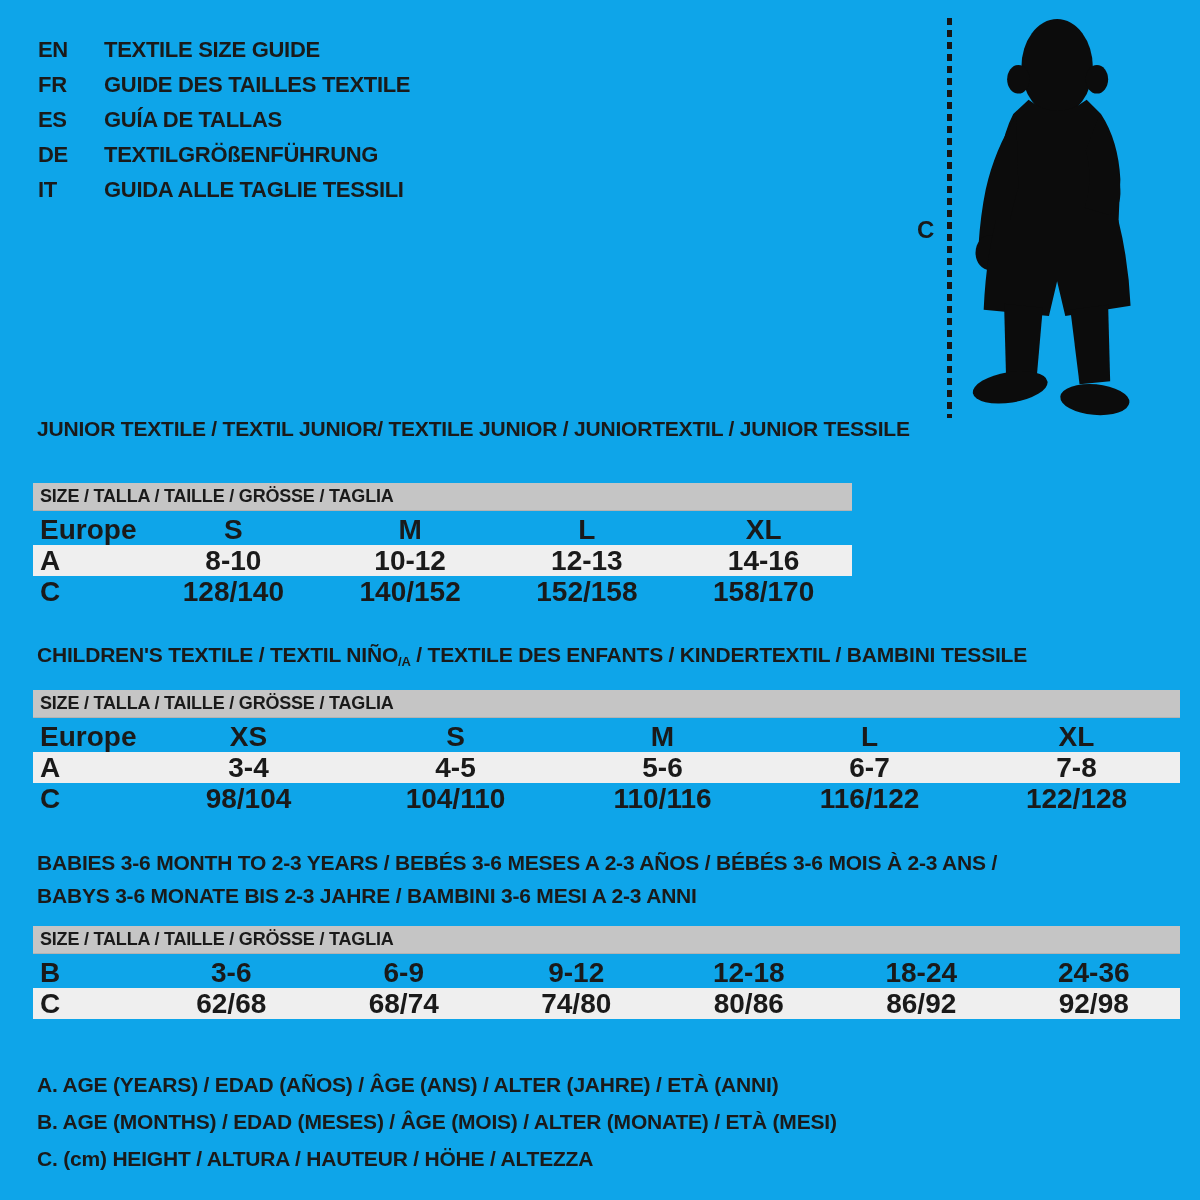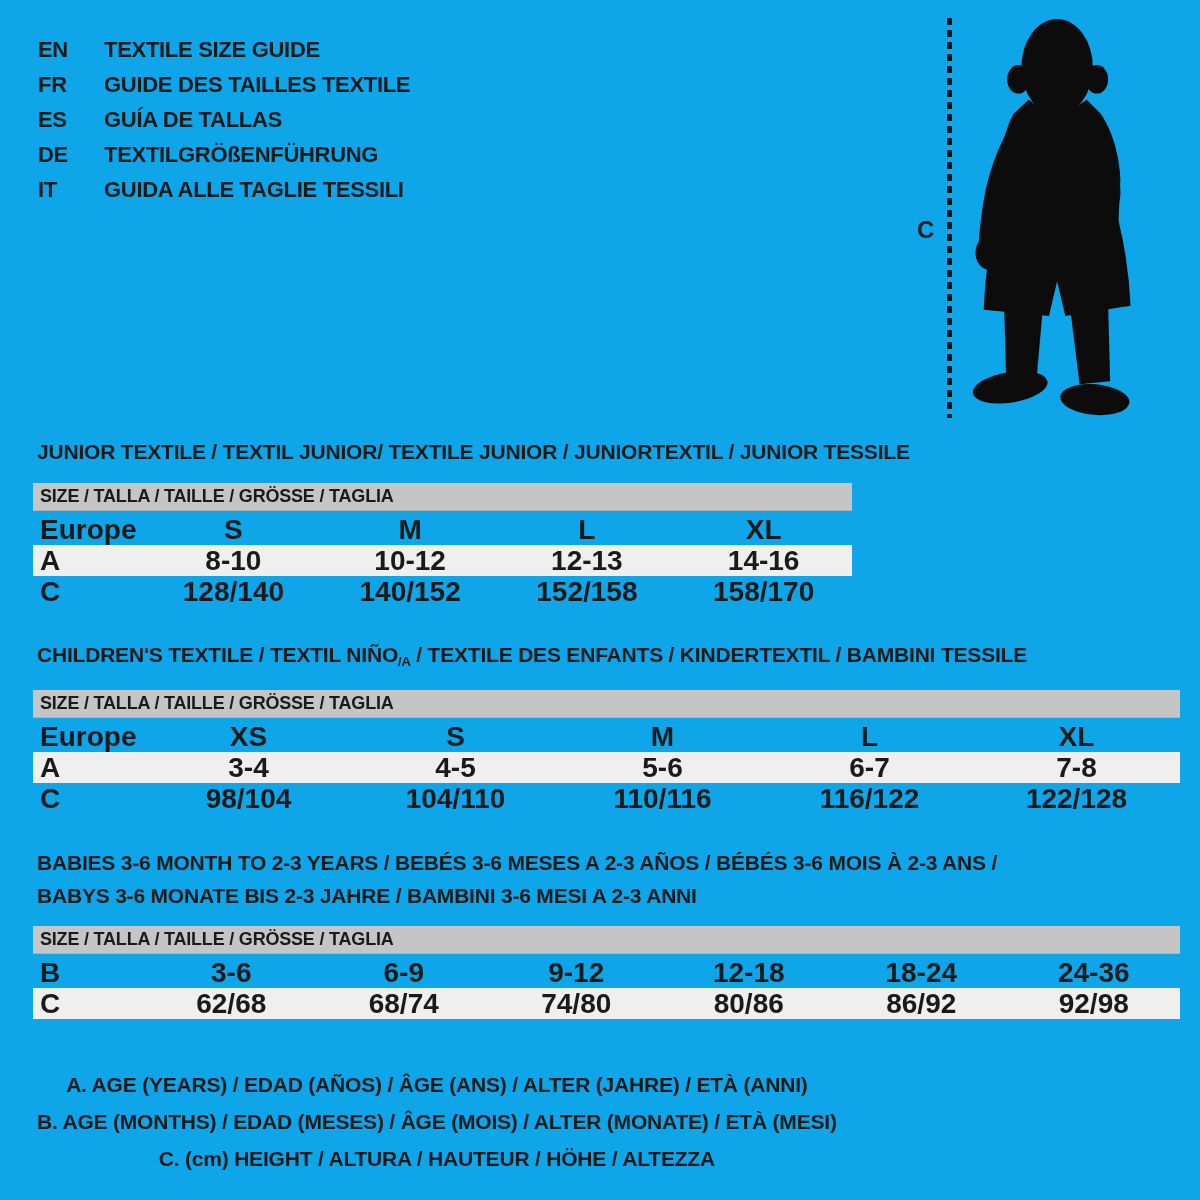--- a/index.html
+++ b/index.html
@@ -40,29 +40,29 @@
     border-bottom:1px solid #b3b3b3;
   }
   .t-row { display:grid; height:31px; align-items:center; font-size:28px; white-space:nowrap; }
   .t-row.shaded { background:#efefef; }
   .t-row .lbl { padding-left:7px; text-align:left; }
   .t-row .val { text-align:center; }
   .cols4 { grid-template-columns:112px repeat(4,1fr); }
   .cols5 { grid-template-columns:112px repeat(5,1fr); }
   .cols6 { grid-template-columns:112px repeat(6,1fr); }
 
-  #junior-title   { left:37px; top:440px; }
+  #junior-title   { left:37px; top:417px; }
   #junior-table   { left:33px; top:483px; width:819px; }
   #children-title { left:37px; top:643px;text-align:center; }
   #children-table { left:33px; top:690px; width:1147px; }
   #babies-title   { left:37px; top:846px; }
   #babies-table   { left:33px; top:926px; width:1147px; }
 
   
-  .legend { position:absolute; left:37px; top:1066px; font-size:21px; letter-spacing:-0.2px;text-align:center; }
+  .legend { position:absolute; left:37px; top:1066px; font-size:21px; letter-spacing:-0.2px; }
   .legend-line { line-height:37px; white-space:nowrap; }
 </style>
 </head>
 <body>
 
 <div class="canvas">
 
   <div class="lang-block">
     <div class="lang-row">
       <span class="lang-code">EN</span>

